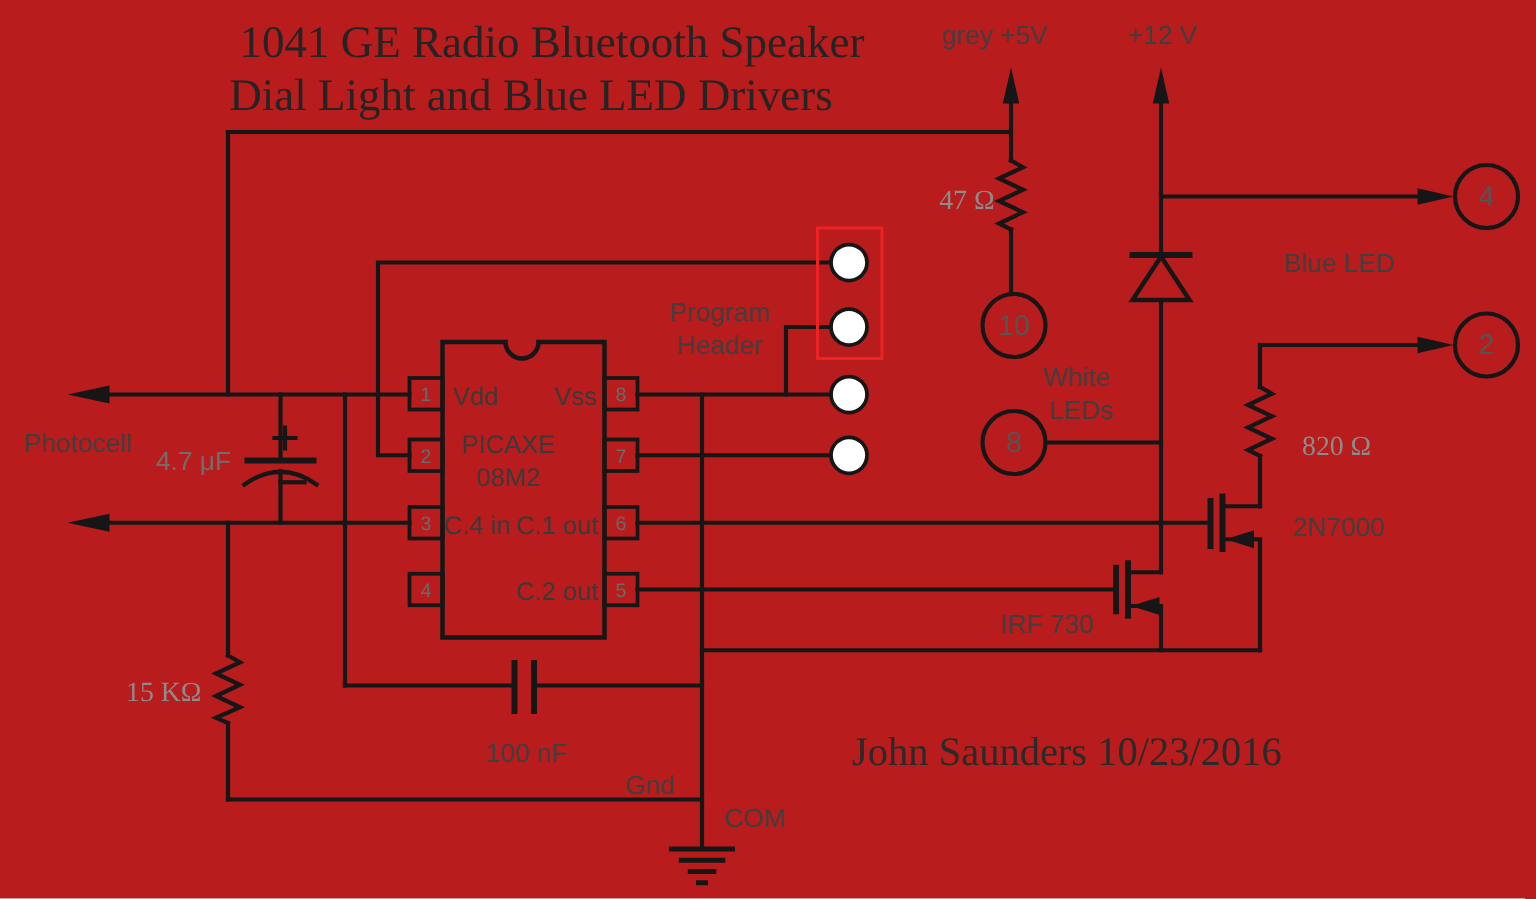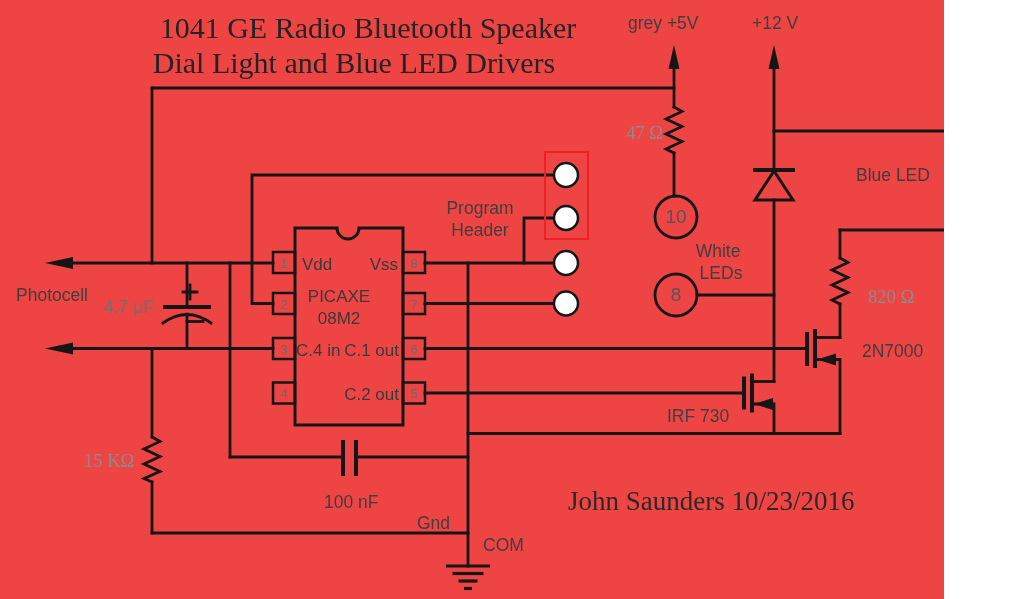--- a/index.html
+++ b/index.html
@@ -1,16 +1,16 @@
 <!DOCTYPE html>
 <html><head>
 <meta charset="utf-8">
 <style>
   html,body{margin:0;padding:0;background:#ffffff;}
-  .canvas{position:relative;width:944px;height:599px;background:#ef4444;overflow:hidden;
+  .canvas{position:relative;width:1024px;height:599px;background:#b91c1c;overflow:hidden;
           font-family:"Liberation Sans",sans-serif;}
   svg{position:absolute;left:0;top:0;}
   text{user-select:none;}
   .wire{stroke:#161616;stroke-width:2.8;fill:none;stroke-linecap:square;}
   .thick{stroke:#161616;stroke-width:4;fill:none;stroke-linecap:square;}
   .box{stroke:#161616;stroke-width:2.5;fill:none;}
   .icbody{stroke:#161616;stroke-width:3;fill:none;}
   .circ{stroke:#161616;stroke-width:2.8;fill:none;}
   .hdrcirc{stroke:#161616;stroke-width:2.5;fill:#ffffff;}
   .fillblk{fill:#161616;stroke:none;}

